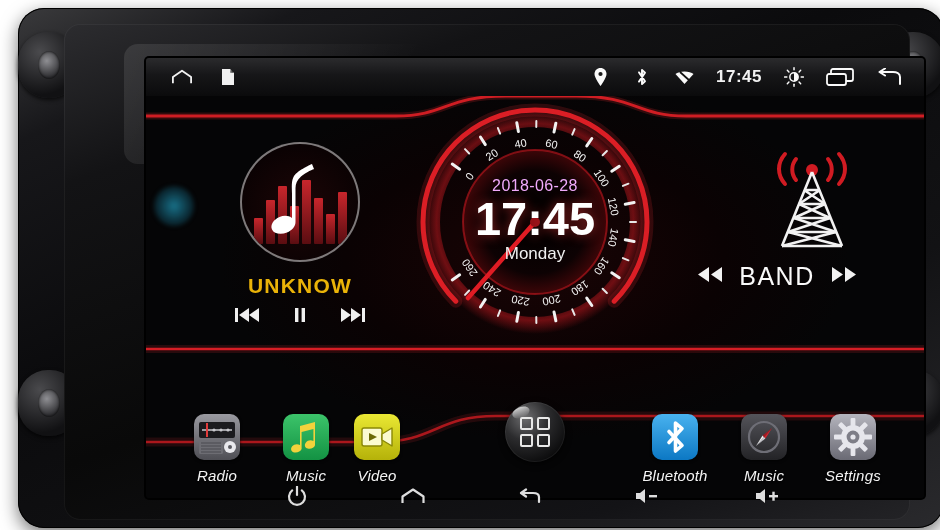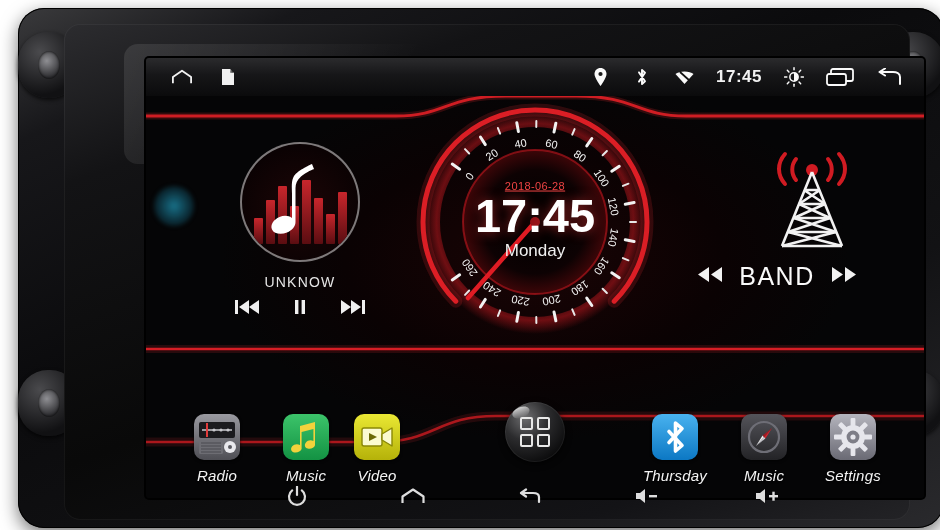--- a/index.html
+++ b/index.html
@@ -75,29 +75,29 @@
 
   
   .music-w{position:absolute;left:54px;top:46px;width:200px;text-align:center;}
   .music-circle{width:116px;height:116px;margin:0 auto;border-radius:50%;
     border:2px solid rgba(220,220,220,.55);position:relative;overflow:hidden;
     background:radial-gradient(circle at 50% 55%,#1d0607 0%,#0b0203 70%,#070203 100%);}
   .eqbars{position:absolute;left:0;bottom:16px;width:100%;height:72px;display:flex;
     align-items:flex-end;justify-content:center;gap:3px;}
   .eqbars i{display:block;width:9px;background:linear-gradient(180deg,#c8262c,#5a0d11);border-radius:1px;}
   .note{position:absolute;left:0;top:0;width:100%;height:100%;display:flex;align-items:center;justify-content:center;}
-  .music-title{color:#e5e5e5;font-size:14px;letter-spacing:1.2px;margin-top:12px;font-weight:400;}
+  .music-title{color:#eab308;font-size:21px;letter-spacing:1.2px;margin-top:12px;font-weight:700;}
   .music-ctrls{margin-top:10px;display:flex;justify-content:center;gap:34px;color:#f0f0f0;}
   .music-ctrls span{display:inline-flex;}
 
   
   .gauge-w{position:absolute;left:50%;top:6px;transform:translateX(-50%);width:290px;height:250px;}
   .gauge-center{position:absolute;left:50%;top:118px;transform:translate(-50%,-50%);
     width:175px;text-align:center;}
-  .g-date{color:#ef4444;font-size:11px;letter-spacing:.4px;text-decoration:underline;}
+  .g-date{color:#f0abfc;font-size:16px;letter-spacing:.4px;}
   .g-time{color:#ffffff;font-size:47px;font-weight:700;line-height:1.02;letter-spacing:0px;
     text-shadow:0 0 12px rgba(255,60,60,.55);}
   .g-day{color:#f0f0f0;font-size:17px;margin-top:1px;}
 
   
   .band-w{position:absolute;right:52px;top:50px;width:190px;text-align:right;}
   .band-row{display:flex;align-items:center;justify-content:center;gap:16px;margin-top:4px;}
   .band-label{color:#fafafa;font-size:25px;letter-spacing:1.5px;}
 
   
@@ -443,21 +443,21 @@
                 <i></i>
             </div>
           </div>
 
           <div class="dock-item" style="right:206px">
             <div class="dock-ico" style="background:linear-gradient(180deg,#49b2ef,#0c78c4);">
               <svg width="46" height="46" viewBox="0 0 46 46" style="position:absolute;left:0;top:0">
                 <path d="M17,17.5 L30,31.5 L23.5,37 L23.5,9 L30,14.5 L17,28.5" fill="none" stroke="#ffffff" stroke-width="3.6" stroke-linejoin="round" stroke-linecap="round"></path>
               </svg>
             </div>
-            <div class="dock-lbl">Thursday</div>
+            <div class="dock-lbl">Bluetooth</div>
           </div>
 
           <div class="dock-item" style="right:117px">
             <div class="dock-ico" style="background:linear-gradient(180deg,#54545a,#232326);">
               <svg width="46" height="46" viewBox="0 0 46 46" style="position:absolute;left:0;top:0">
                 <circle cx="23" cy="23" r="15" fill="none" stroke="#6e6e76" stroke-width="2.2"></circle>
                 <path d="M31,14 L24.4,24.4 L23,23 Z" fill="#d8222c"></path>
                 <path d="M15,32 L21.6,21.6 L23,23 Z" fill="#f0f0f0"></path>
                 <path d="M31,14 L21.6,21.6 L23,23 Z" fill="#a11a21"></path>
                 <path d="M15,32 L24.4,24.4 L23,23 Z" fill="#c9c9cf"></path>

